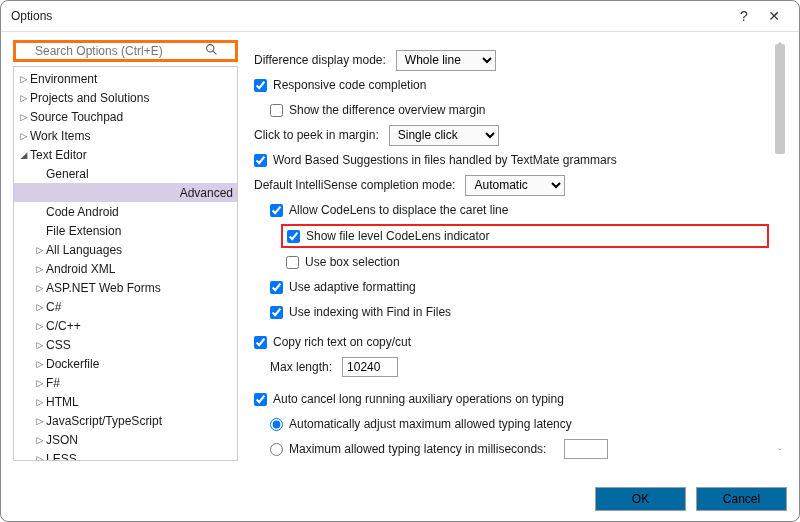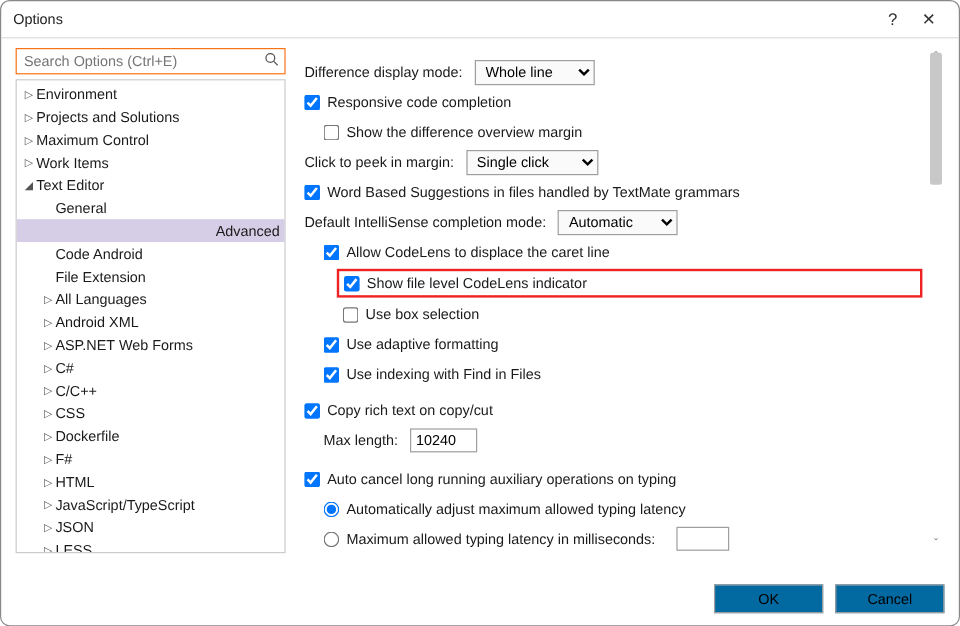--- a/index.html
+++ b/index.html
@@ -4,21 +4,21 @@
 <style>
   * { box-sizing: border-box; }
   html, body { margin: 0; padding: 0; font-family: "Segoe UI", Arial, sans-serif; font-size: 12px; color: #1a1a1a; background: #fff; }
   .window { width: 800px; height: 522px; border: 1px solid #888; border-radius: 8px; overflow: hidden; display: flex; flex-direction: column; background: #fff; }
   .titlebar { height: 30px; display: flex; align-items: center; padding: 15px 10px; border-bottom: 1px solid #ddd; }
   .titlebar .title { flex: 1; font-size: 12px; }
   .titlebar .tbtn { width: 30px; text-align: center; font-size: 14px; color: #333; cursor: pointer; }
   .body { flex: 1; display: flex; flex-direction: column; padding: 8px 12px 10px 12px; min-height: 0; }
   .main { flex: 1; display: flex; gap: 14px; min-height: 0; }
   .sidebar { width: 225px; display: flex; flex-direction: column; min-height: 0; }
-  .search { display: flex; align-items: center; border: 1px solid #f97316; height: 22px; padding: 0 4px; margin-bottom: 4px; background: #fff; }
+  .search { display: flex; align-items: flex-end; border: 3px solid #f97316; height: 22px; padding: 0 17px; margin-bottom: 4px; background: #fff; }
   .search input { flex: 1; border: none; outline: none; font-size: 12px; background: transparent; color: #555; }
   .search .icon { color: #555; }
   .tree-wrap { flex: 1; border: 1px solid #ccc; position: relative; overflow: hidden; }
   .tree-scroll { position: absolute; inset: 0; overflow-y: auto; padding: 2px 0; }
   .tree-item { display: flex; align-items: center; height: 19px; padding-right: 4px; cursor: default; white-space: nowrap; }
   .tree-item.selected { background: #d5cee6; justify-content: flex-end; }
   .tw { display: inline-flex; width: 12px; justify-content: center; color: #555; font-size: 9px; }
   .tree-item span.lbl {}
   
   .panel { flex: 1; position: relative; min-height: 0; overflow: hidden; }
@@ -71,21 +71,21 @@
               <div class="tree-item" style="padding-left: 4px;">
                 <span class="tw">▷</span>
                 <span class="lbl">Environment</span>
               </div>
               <div class="tree-item" style="padding-left: 4px;">
                 <span class="tw">▷</span>
                 <span class="lbl">Projects and Solutions</span>
               </div>
               <div class="tree-item" style="padding-left: 4px;">
                 <span class="tw">▷</span>
-                <span class="lbl">Maximum Control</span>
+                <span class="lbl">Source Touchpad</span>
               </div>
               <div class="tree-item" style="padding-left: 4px;">
                 <span class="tw">▷</span>
                 <span class="lbl">Work Items</span>
               </div>
               <div class="tree-item" style="padding-left: 4px;">
                 <span class="tw">◢</span>
                 <span class="lbl">Text Editor</span>
               </div>
               <div class="tree-item" style="padding-left: 20px;">

